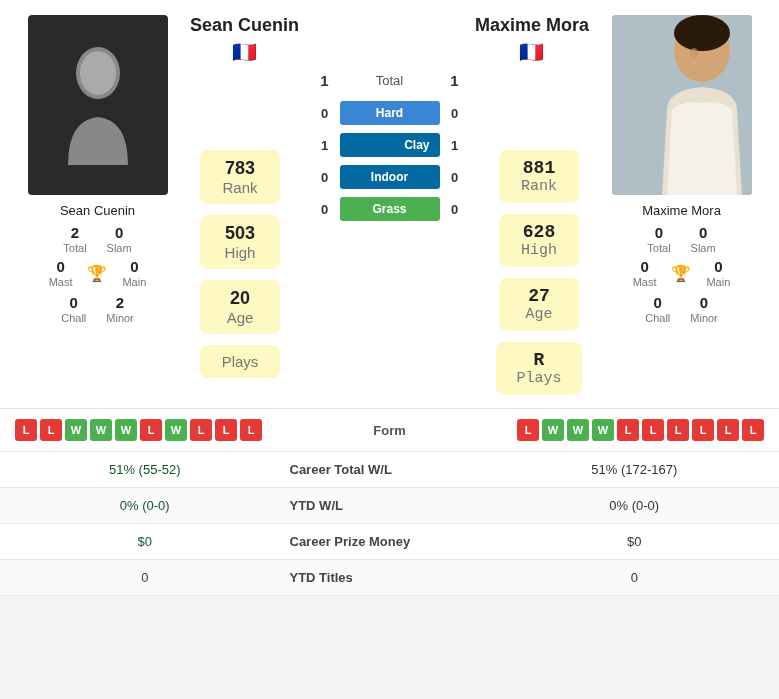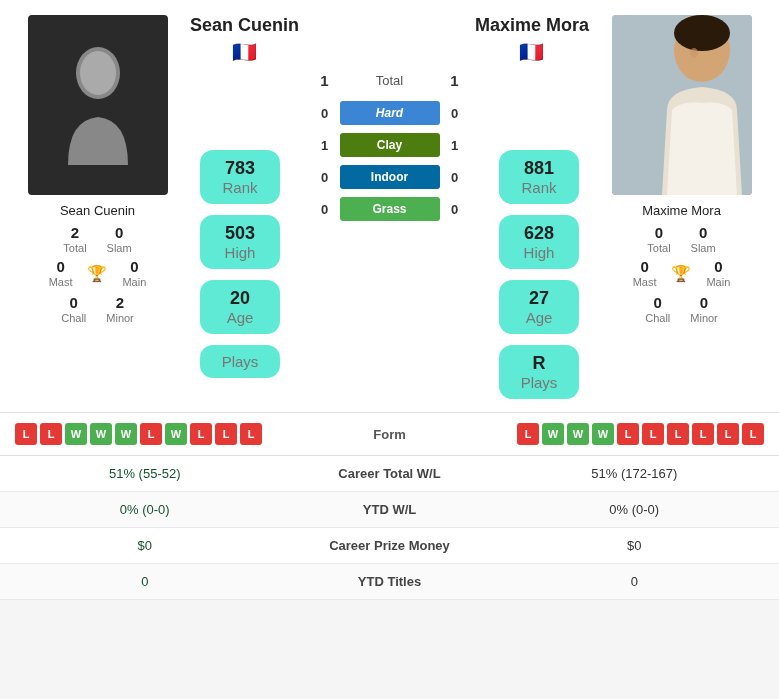--- a/index.html
+++ b/index.html
@@ -137,22 +137,22 @@
       width: 100px;
       padding: 5px 10px;
       text-align: center;
       border-radius: 3px;
       font-size: 12px;
       font-weight: 600;
       color: #fff;
       border: none;
     }
 
-    .btn-hard { background: #3a85d4; font-style: italic; }
-    .btn-clay { background: #4d7c0f; }
+    .btn-hard { background: #3a85d4; }
+    .btn-clay { background: #0369a1; text-align: right; }
     .btn-indoor { background: #0369a1; }
     .btn-grass { background: #4caf50; }
 
     .total-row {
       display: flex;
       align-items: center;
       justify-content: center;
       width: 100%;
       gap: 0;
       margin-bottom: 8px;
@@ -167,22 +167,22 @@
 
     .total-label {
       width: 100px;
       text-align: center;
       font-size: 13px;
       color: #555;
     }
 
     
     .stat-box {
-      background: #5eead4;
-      border-radius: 13px;
+      background: #fef9c3;
+      border-radius: 8px;
       padding: 8px 20px;
       text-align: center;
       margin: 3px 0;
       min-width: 80px;
     }
 
     .stat-box-val {
       font-size: 18px;
       font-weight: 700;
       color: #222;
@@ -202,20 +202,21 @@
       margin-top: 50px;
     }
 
     .right-stats-col {
       display: flex;
       flex-direction: column;
       align-items: center;
       width: 100px;
       gap: 5px;
       margin-top: 50px;
+      font-family: Liberation Mono, monospace;
     }
 
     .surfaces-col {
       flex: 1;
       display: flex;
       flex-direction: column;
       align-items: center;
     }
 
     .inner-center {
@@ -290,21 +291,20 @@
 
     .stats-left-val {
       flex: 1;
       text-align: center;
       font-size: 13px;
       color: #14532d;
     }
 
     .stats-center-label {
       width: 200px;
-      text-align: center;
       font-size: 13px;
       font-weight: 700;
       color: #444;
     }
 
     .stats-right-val {
       flex: 1;
       text-align: center;
       font-size: 13px;
       color: #333;

